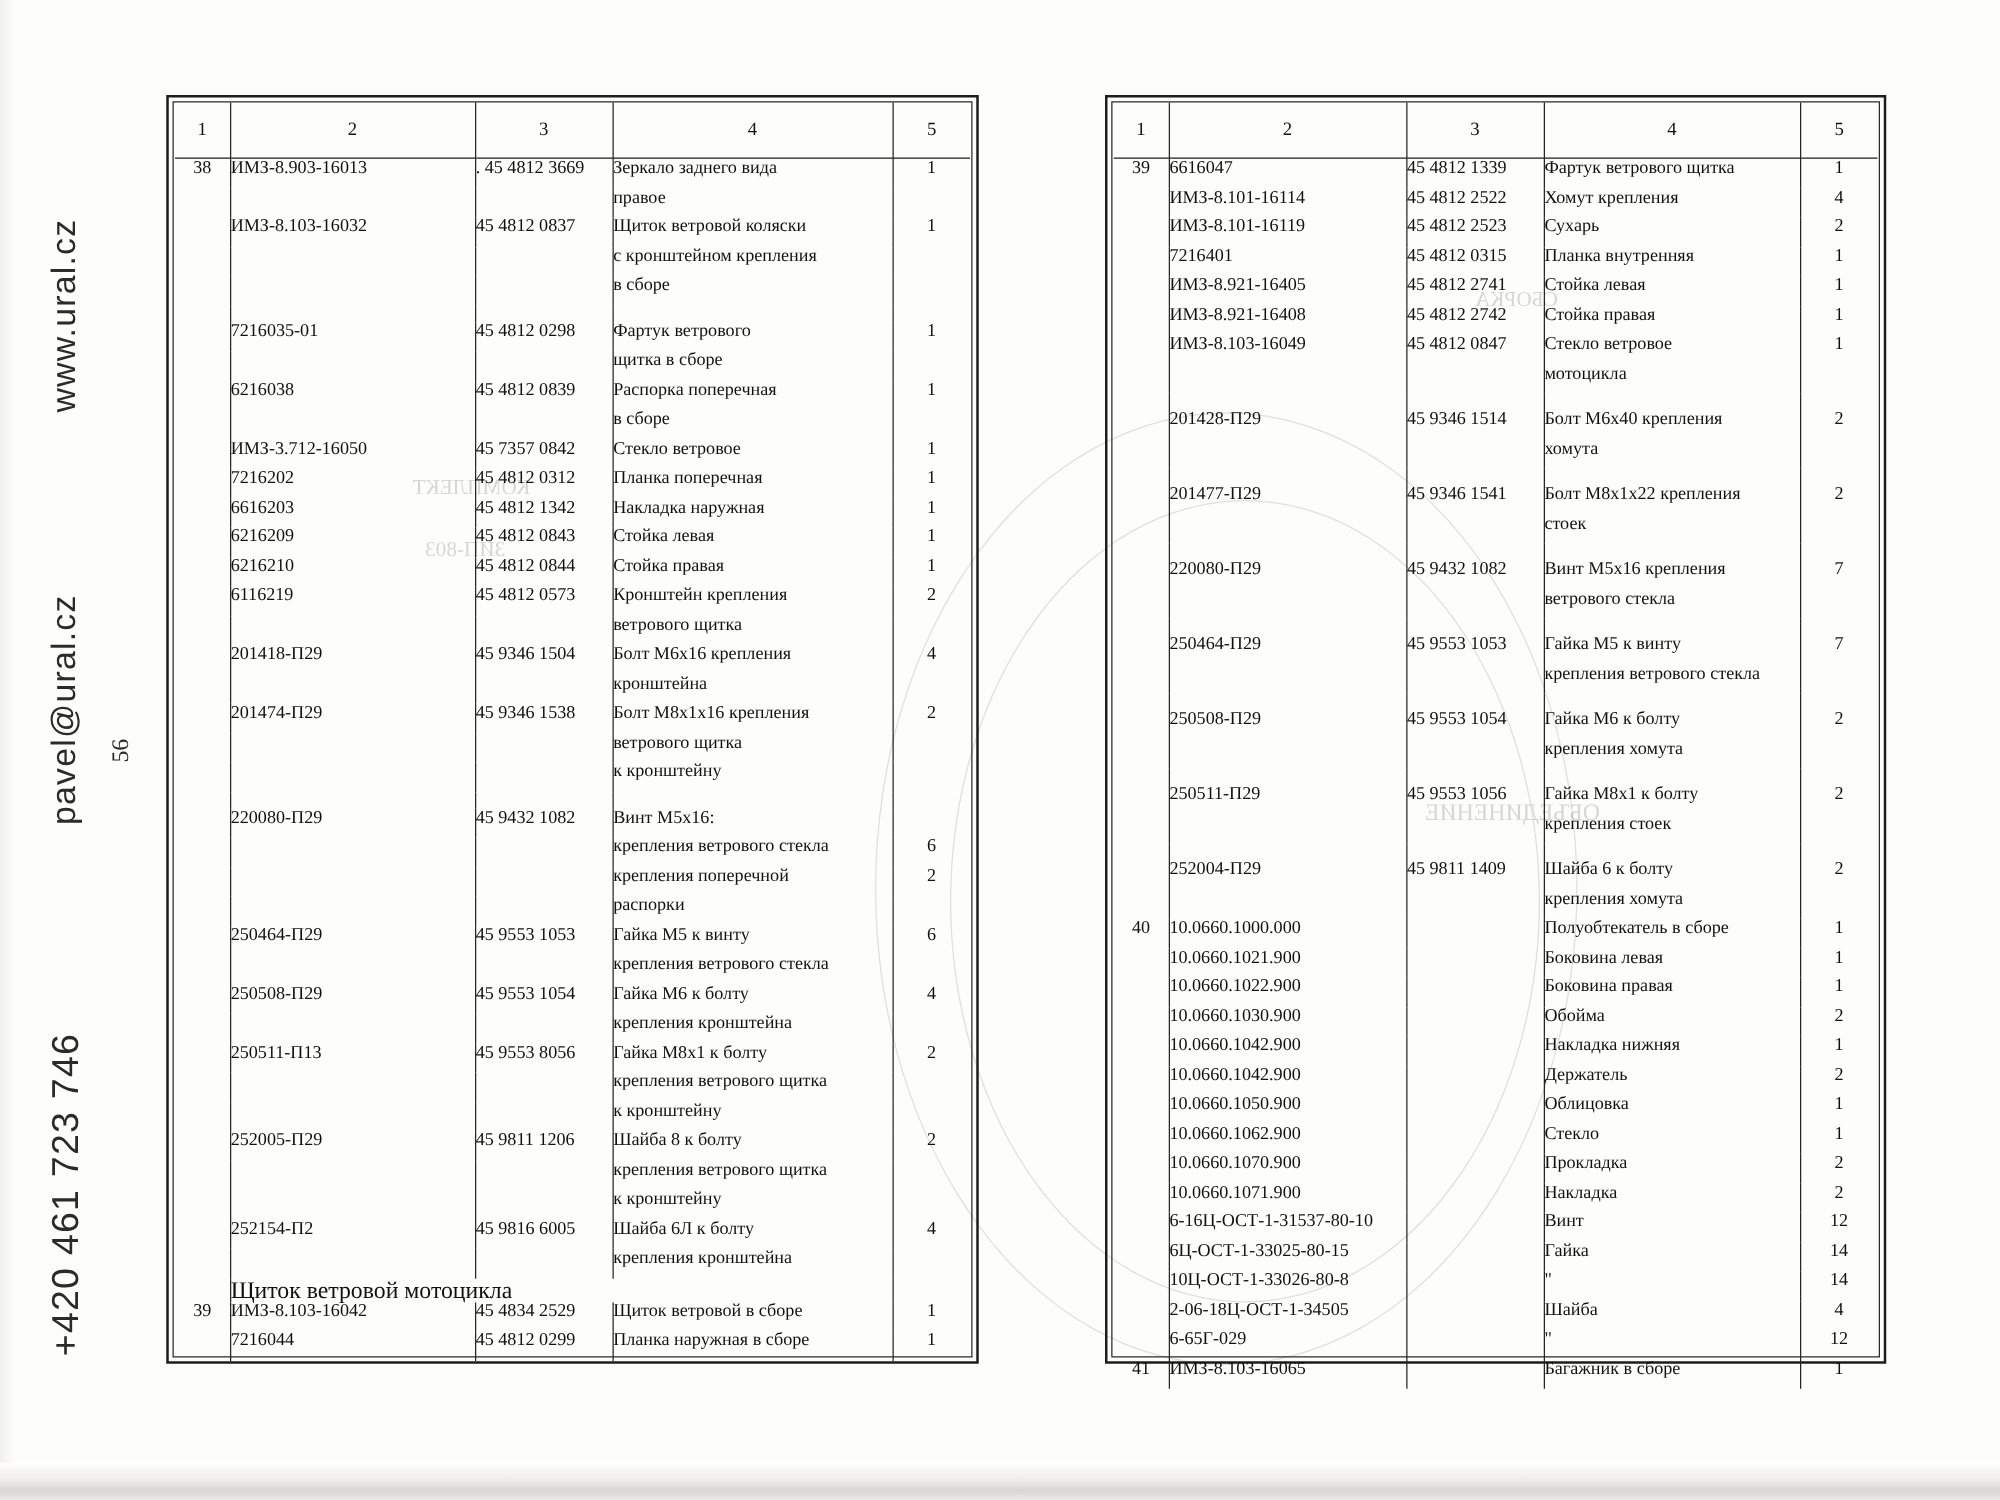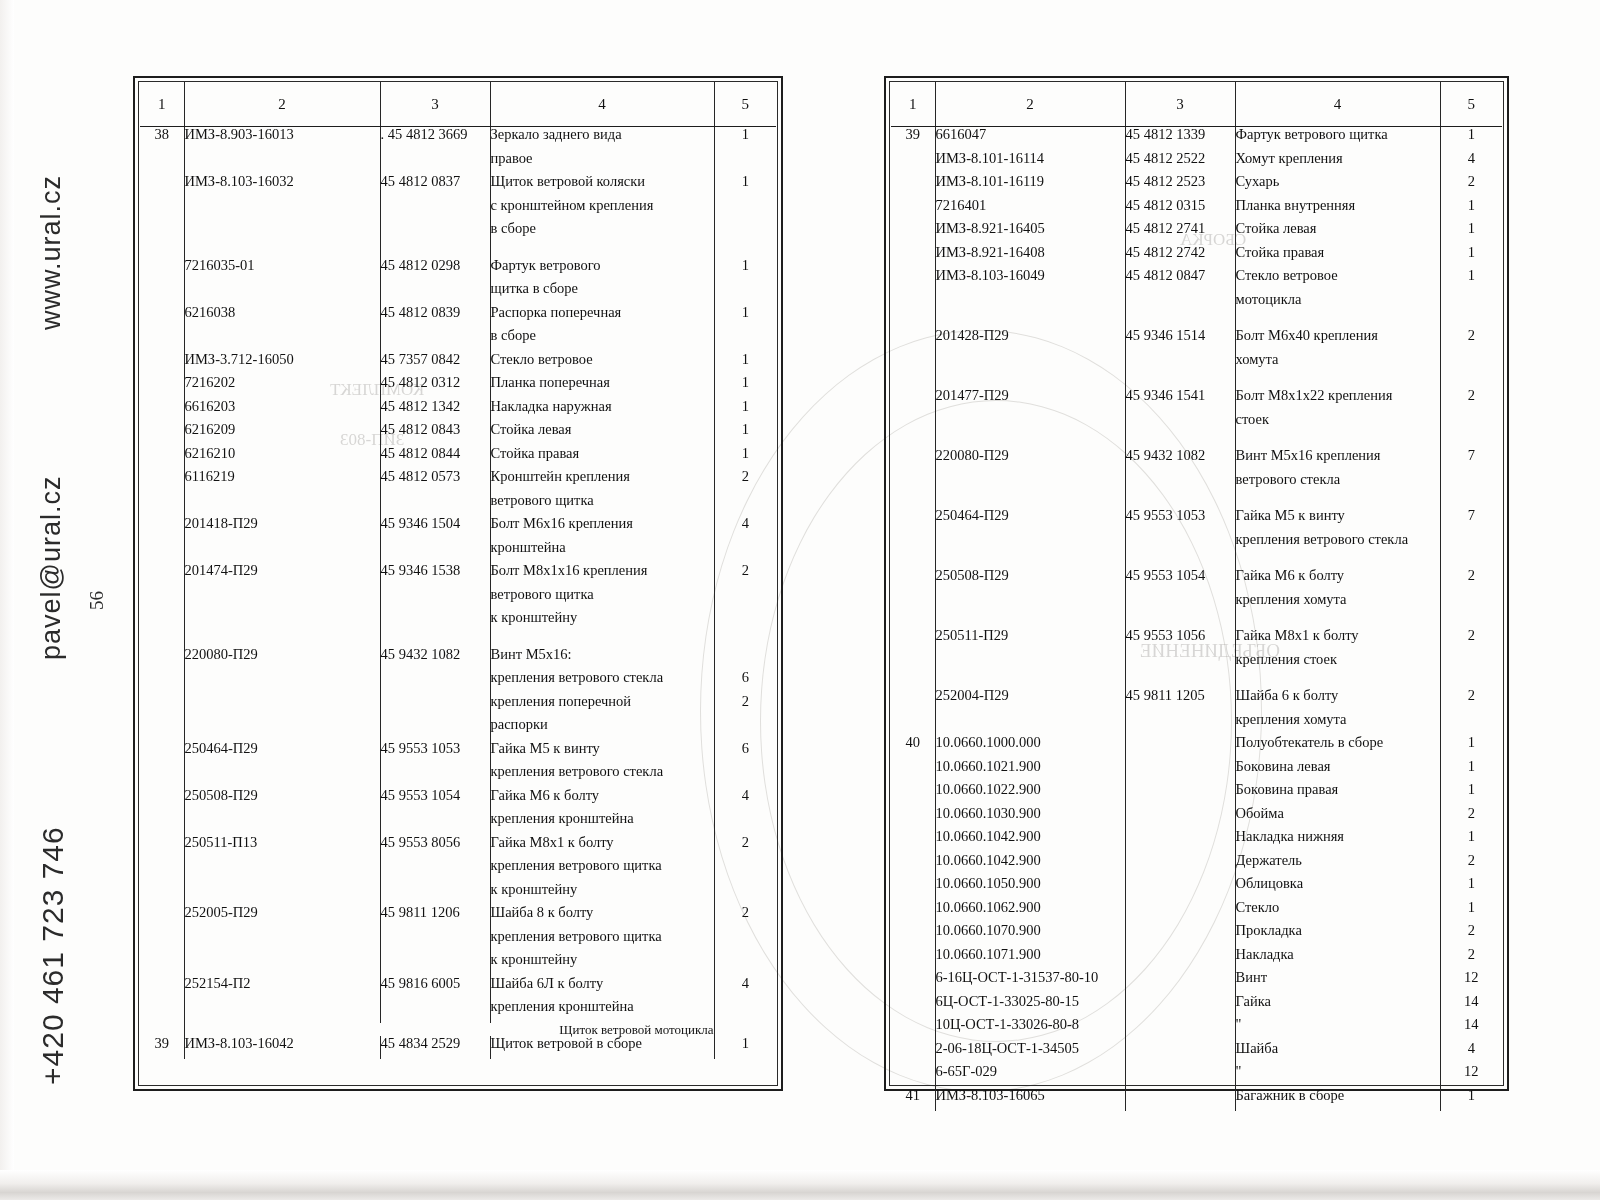--- a/index.html
+++ b/index.html
@@ -133,24 +133,24 @@
 
   td.num { text-align: center; padding-top: 1px; }
   td.qty { text-align: center; padding-top: 1px; }
   td.code { padding-left: 14px; }
   td.draw { padding-left: 12px; }
   td.name { padding-left: 12px; }
 
   tr.row td { height: 23.5px; }
   .spacer td { height: 13px; }
   .section-title td {
-    text-align: right;
+    text-align: left;
     padding-top: 4px;
     padding-bottom: 2px;
-    font-size: 13px;
+    font-size: 19px;
   }
 
   
   .ghost {
     position: absolute;
     color: rgba(120,115,110,0.28);
     font-family: "Liberation Serif", serif;
     white-space: nowrap;
     pointer-events: none;
     transform: scaleX(-1);
@@ -481,20 +481,27 @@
         <td colspan="3" class="v">Щиток ветровой мотоцикла</td>
         <td></td>
       </tr>
       <tr class="row">
         <td class="num v">39</td>
         <td class="code v">ИМЗ-8.103-16042</td>
         <td class="draw v">45 4834 2529</td>
         <td class="name v">Щиток ветровой в сборе</td>
         <td class="qty">1</td>
       </tr>
+      <tr class="row">
+        <td class="num v"></td>
+        <td class="code v">7216044</td>
+        <td class="draw v">45 4812 0299</td>
+        <td class="name v">Планка наружная в сборе</td>
+        <td class="qty">1</td>
+      </tr>
     </tbody>
 </table>
 
 <div class="table-frame" id="right-frame">
   <div class="inner-frame"></div>
 </div>
 <table class="parts" id="right-table">
   <colgroup>
     <col class="c1">
       <col class="c2">
@@ -697,21 +704,21 @@
       <tr class="spacer">
         <td class="v"></td>
         <td class="v"></td>
         <td class="v"></td>
         <td class="v"></td>
         <td></td>
       </tr>
       <tr class="row">
         <td class="num v"></td>
         <td class="code v">252004-П29</td>
-        <td class="draw v">45 9811 1205</td>
+        <td class="draw v">45 9811 1409</td>
         <td class="name v">Шайба 6 к болту</td>
         <td class="qty">2</td>
       </tr>
       <tr class="row">
         <td class="num v"></td>
         <td class="code v"></td>
         <td class="draw v"></td>
         <td class="name v">крепления хомута</td>
         <td class="qty"></td>
       </tr>

